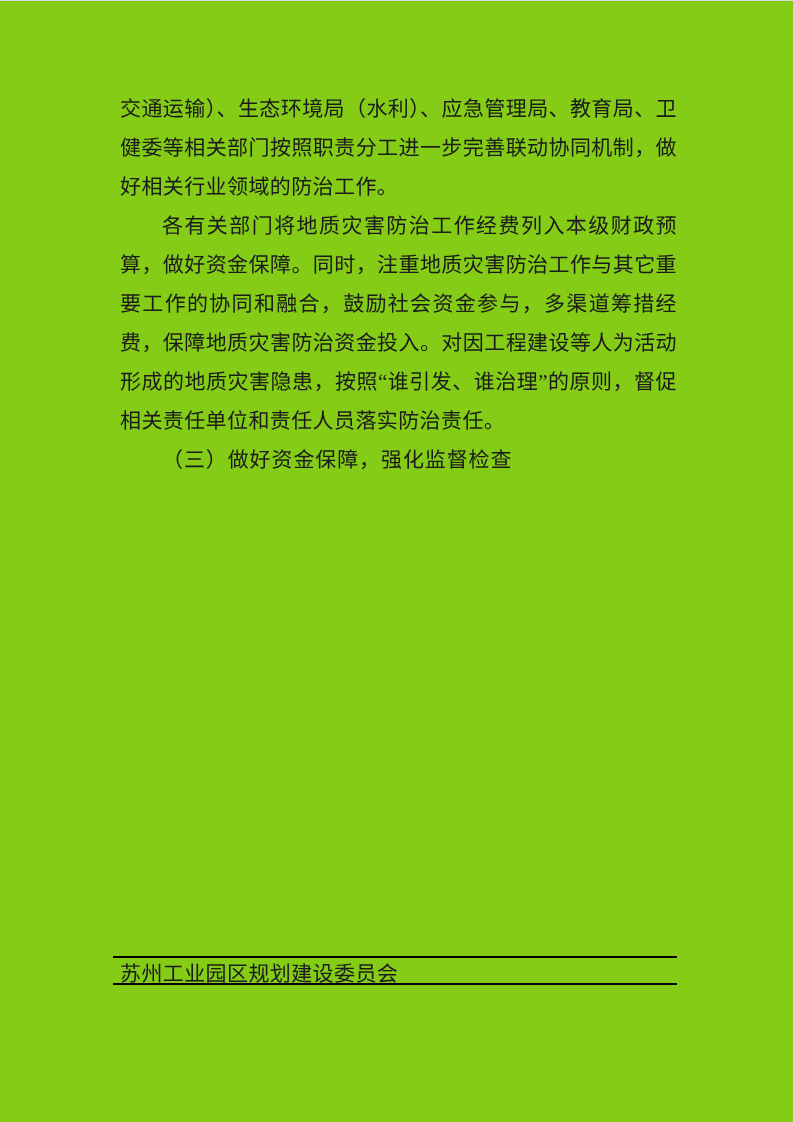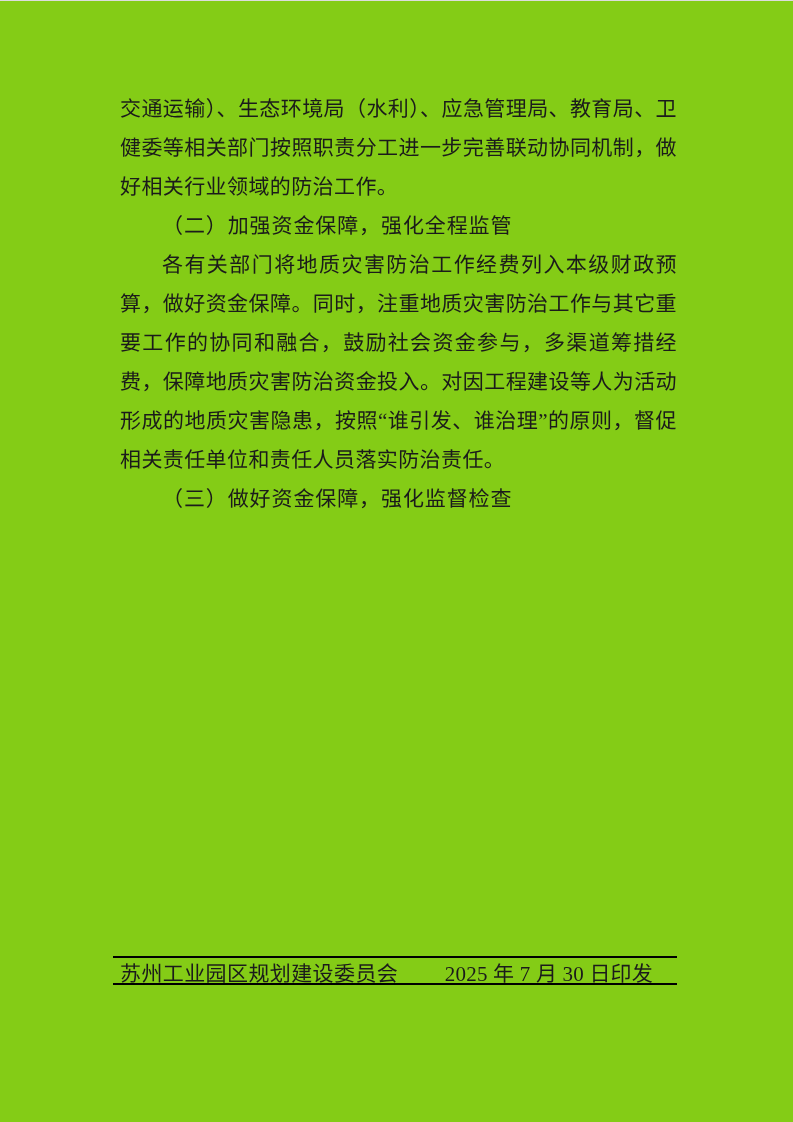--- a/index.html
+++ b/index.html
@@ -77,22 +77,20 @@
   }
 </style>
 </head>
 <body>
 
 <div class="page">
   <div class="top-edge"></div>
 
   <div class="content">
     <p class="para-continuation">交通运输）、生态环境局（水利）、应急管理局、教育局、卫健委等相关部门按照职责分工进一步完善联动协同机制，做好相关行业领域的防治工作。</p>
-    <h3 class="section-heading">（二）加强资金保障，强化全程监管</h3>
     <p class="para-indent">各有关部门将地质灾害防治工作经费列入本级财政预算，做好资金保障。同时，注重地质灾害防治工作与其它重要工作的协同和融合，鼓励社会资金参与，多渠道筹措经费，保障地质灾害防治资金投入。对因工程建设等人为活动形成的地质灾害隐患，按照“谁引发、谁治理”的原则，督促相关责任单位和责任人员落实防治责任。</p>
     <h3 class="section-heading">（三）做好资金保障，强化监督检查</h3>
   </div>
 
   <div class="footer">
     <span class="issuer">苏州工业园区规划建设委员会</span>
-    <span class="print-date">2025 年 7 月 30 日印发</span>
   </div>
 </div>
 
 </body></html>

